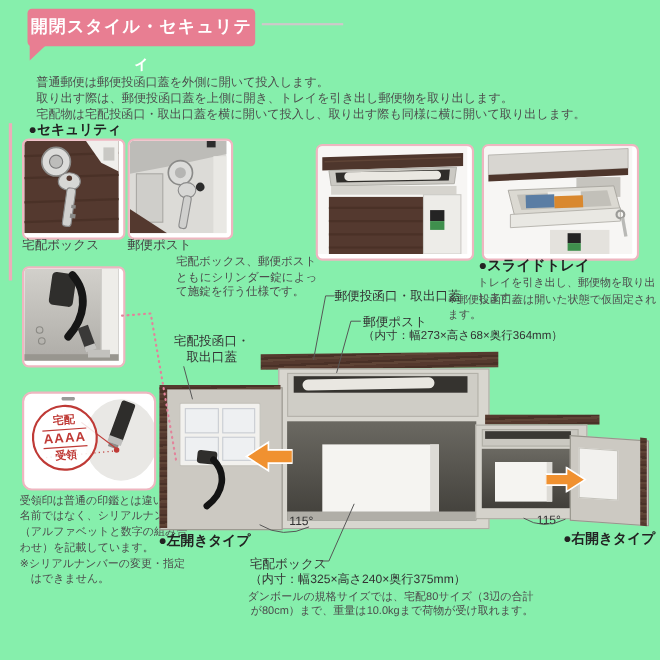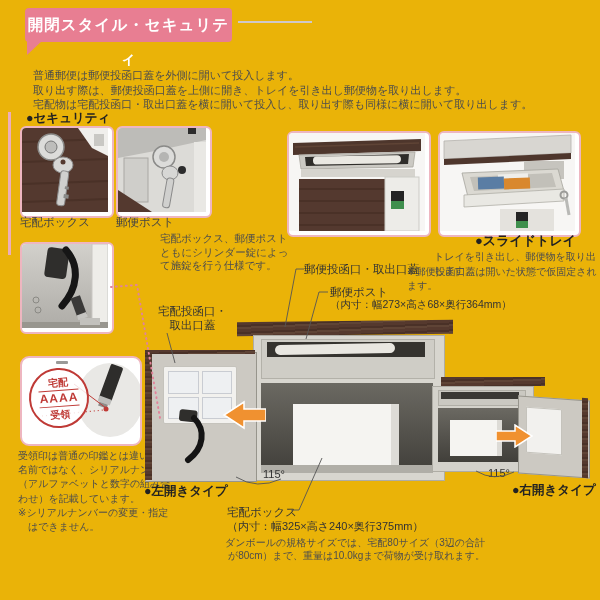--- a/index.html
+++ b/index.html
@@ -1,17 +1,17 @@
 <!DOCTYPE html>
 <html><head>
 <meta charset="utf-8">
 <style>
   html,body{margin:0;padding:0;}
   #canvas{
-    position:relative;width:600px;height:600px;background:#eab308;
+    position:relative;width:600px;height:600px;background:#86efac;
     font-family:"Liberation Sans","DejaVu Sans",sans-serif;
     color:#3f3f3f;overflow:hidden;
   }
   .abs{position:absolute;}
   .pre{white-space:pre-line;}
   
   #badge{left:25px;top:8px;width:207px;height:34px;background:#e87e92;border-radius:4px;
     color:#fff;font-weight:bold;font-size:15.5px;letter-spacing:1px;text-align:center;line-height:34px;}
   #badge-tail{left:27px;top:40px;width:0;height:0;border-top:15px solid #e87e92;border-right:16px solid transparent;}
   #badge-line{left:238px;top:21px;width:74px;height:2px;background:#cfc8ca;}
@@ -37,21 +37,21 @@
   #stamp-circle .row{color:#bf3a36;text-align:center;line-height:15px;}
   #stamp-circle .r1,#stamp-circle .r3{font-size:10px;font-weight:bold;}
   #stamp-circle .r2{font-size:12px;font-weight:bold;letter-spacing:1px;}
   #stamp-circle .div{width:40px;height:1px;background:#bf3a36;}
   #stamp-tiny{left:34px;top:3px;width:12px;height:3px;background:#9a9a98;border-radius:1px;}
   
   #stamp-note{left:18px;top:449px;width:165px;font-size:10px;line-height:14.2px;color:#4d4d4d;}
   
   #photo-slot{left:287px;top:131px;width:140px;height:102px;}
   #photo-tray{left:438px;top:131px;width:139px;height:102px;}
-  #tray-heading{left:435px;top:232px;font-size:13px;font-weight:bold;color:#222;margin-left:40px;}
+  #tray-heading{left:435px;top:232px;font-size:13px;font-weight:bold;color:#222;}
   #tray-caption{left:434px;top:250px;font-size:10px;color:#4d4d4d;}
   #tray-note{left:407px;top:265px;font-size:10px;color:#4d4d4d;}
   
   .lbl{font-size:11.5px;color:#333;}
   #lbl-mail-slot{left:304px;top:262px;}
   #lbl-mail-post{left:330px;top:285px;}
   #lbl-mail-post-dims{left:330px;top:298px;font-size:10.5px;color:#333;}
   #lbl-delivery-slot{left:158px;top:304px;line-height:14px;text-align:center;}
   #lbl-left-type{left:144px;top:483px;font-size:12.5px;font-weight:bold;color:#222;}
   #lbl-right-type{left:512px;top:482px;font-size:12.5px;font-weight:bold;color:#222;}

